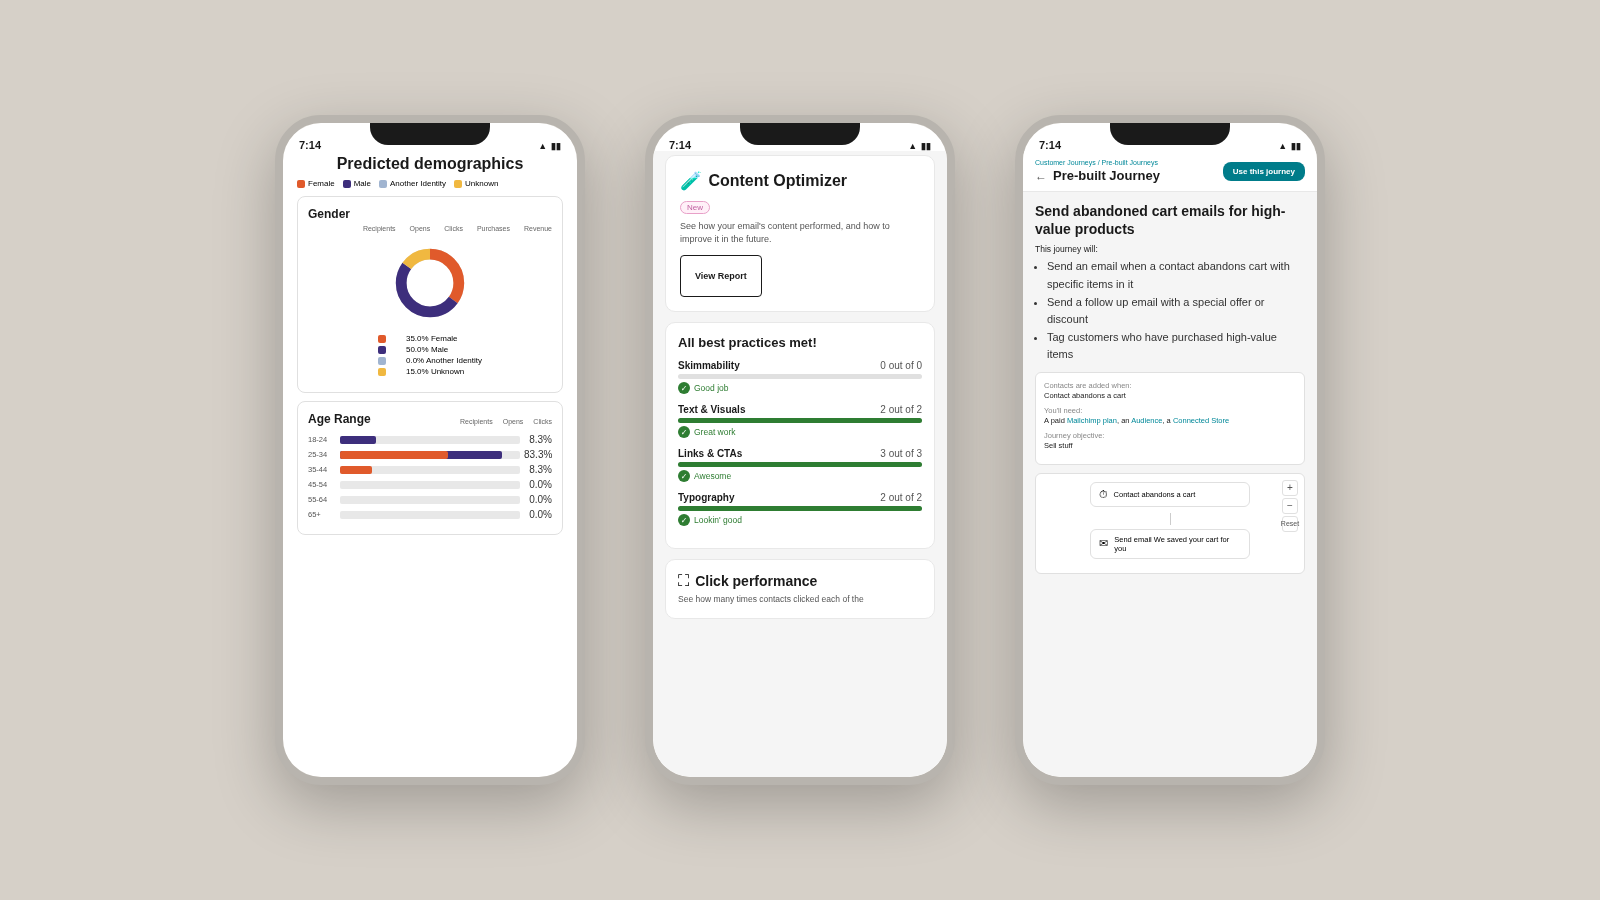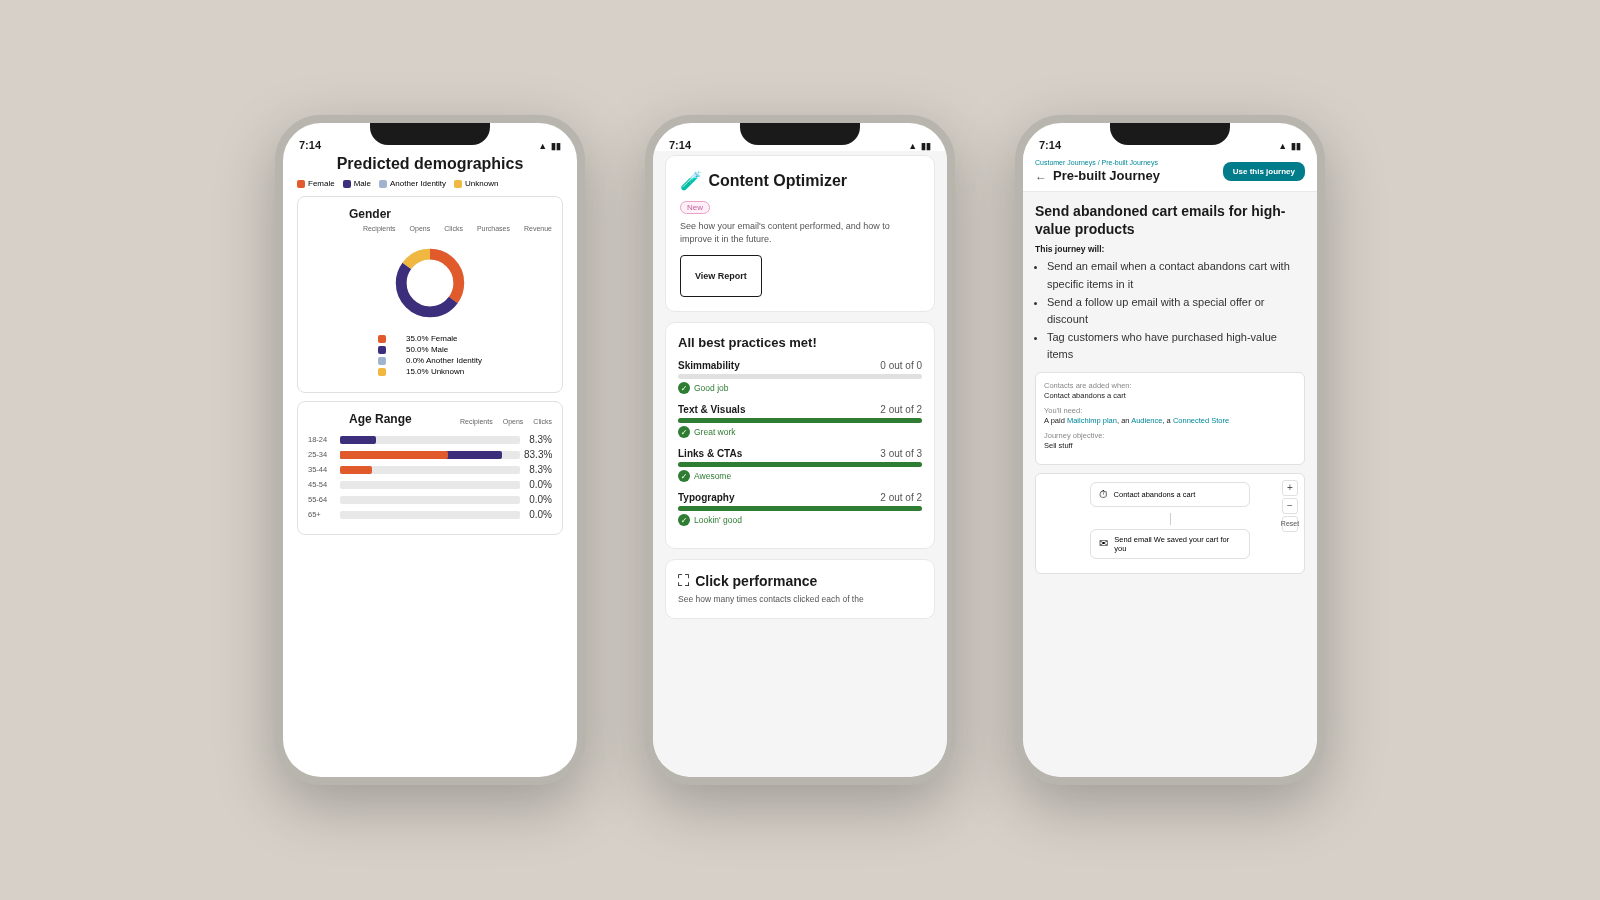--- a/index.html
+++ b/index.html
@@ -85,21 +85,21 @@
     .legend-item { display: flex; align-items: center; gap: 3px; }
     .legend-dot { width: 8px; height: 8px; border-radius: 2px; }
 
     .card {
       background: white;
       border-radius: 8px;
       border: 1px solid #e0e0e0;
       padding: 10px;
       margin-bottom: 8px;
     }
-    .card-title { font-size: 12px; font-weight: 700; color: #1a1a1a; margin-bottom: 4px; margin-left: 41px; }
+    .card-title { font-size: 12px; font-weight: 700; color: #1a1a1a; margin-bottom: 4px; }
     .table-header {
       display: flex;
       justify-content: flex-end;
       gap: 14px;
       font-size: 7px;
       color: #666;
       margin-bottom: 4px;
     }
 
     
@@ -239,21 +239,21 @@
       font-size: 8px;
       font-weight: 600;
     }
 
     .journey-body {
       padding: 10px 12px;
       overflow: hidden;
     }
     .journey-main-title { font-size: 14px; font-weight: 800; color: #1a1a1a; line-height: 1.3; margin-bottom: 6px; }
     .journey-desc { font-size: 8px; color: #555; line-height: 1.4; margin-bottom: 8px; }
-    .journey-section-title { font-size: 8.5px; font-weight: 700; color: #1a1a1a; margin-bottom: 4px; }
+    .journey-section-title { font-size: 8.5px; font-weight: 400; color: #1a1a1a; margin-bottom: 4px; }
     .journey-list { margin-bottom: 8px; padding-left: 12px; }
     .journey-list li { font-size: 11px; color: #333; line-height: 1.6; }
 
     .journey-info-grid {
       background: white;
       border-radius: 6px;
       border: 1px solid #e0e0e0;
       padding: 8px;
       margin-bottom: 8px;
       font-size: 7.5px;

